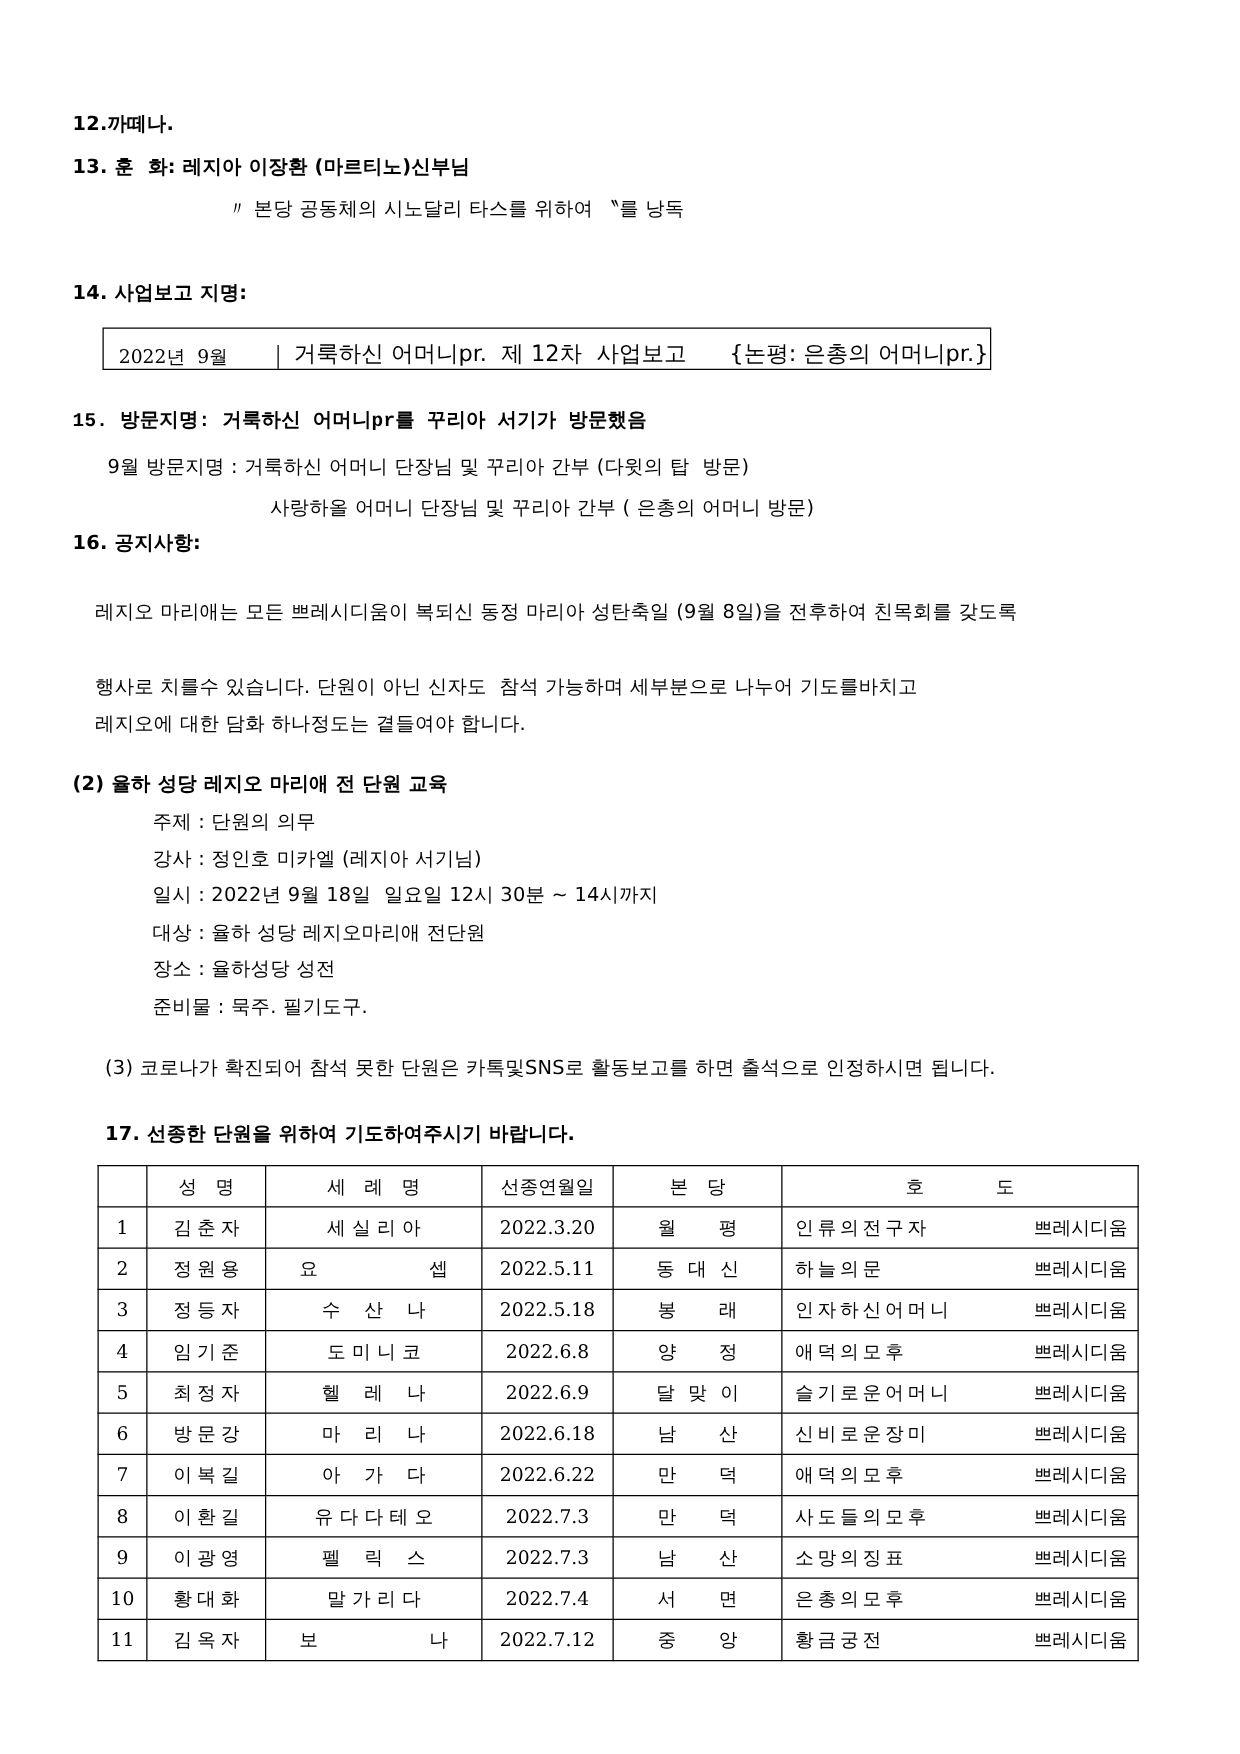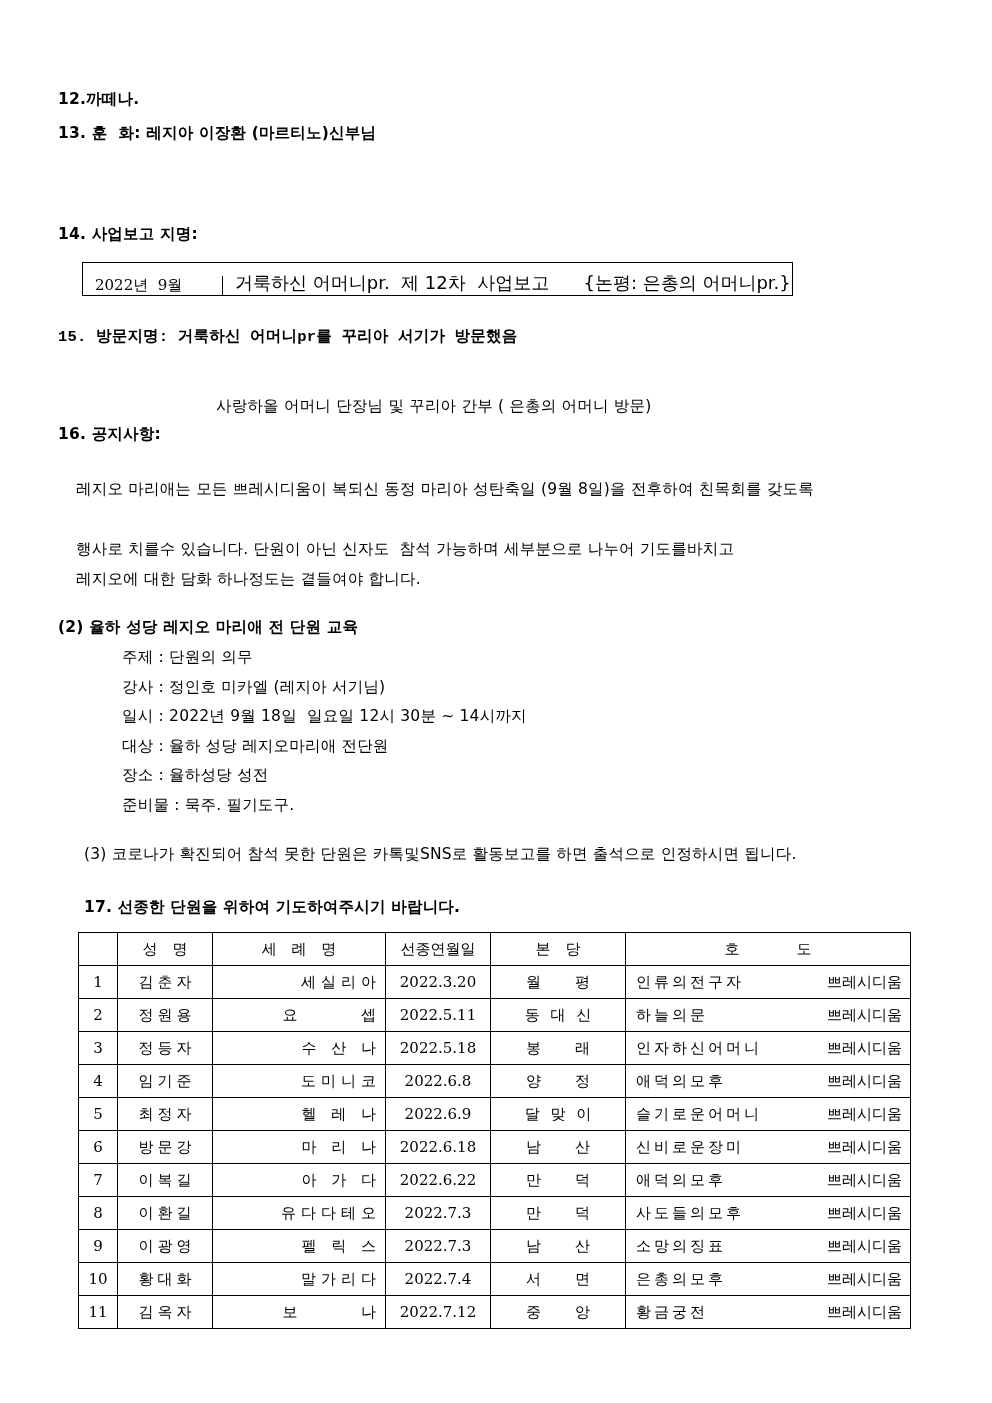--- a/index.html
+++ b/index.html
@@ -107,24 +107,25 @@
     white-space: pre;
   }
   .cell-name-inner {
     display: block;
     text-align: center;
     letter-spacing: 4px;
     text-indent: 4px;
   }
   .cell-bapt-inner {
     display: block;
-    text-align: right;
+    text-align: center;
     letter-spacing: 5px;
     text-indent: 5px;
     white-space: pre;
+    font-family: Liberation Mono, monospace;
   }
   .cell-date-inner {
     display: block;
     text-align: center;
     font-family: "DejaVu Serif", "Liberation Serif", serif;
     font-size: 15px;
     letter-spacing: 0px;
   }
   .cell-par-inner {
     display: block;
@@ -152,29 +153,31 @@
   }
 </style>
 </head>
 <body>
 
 <div class="page">
 
   <div class="line bold" style="left:58px; top:92px;">12.까떼나.</div>
 
   <div class="line bold" style="left:58px; top:126px;">13. 훈  화: 레지아 이장환 (마르티노)신부님</div>
+  <div class="line" style="left:182px; top:160px;">〃 본당 공동체의 시노달리 타스를 위하여 〝를 낭독</div>
 
   <div class="line bold" style="left:58px; top:227px;">14. 사업보고 지명:</div>
 
   <div class="report-box">
     <div class="cell-period serif">2022년  9월</div>
     <div class="cell-body">거룩하신 어머니pr.  제 12차  사업보고      {논평: 은총의 어머니pr.}</div>
   </div>
 
   <div class="line bold" style="left:58px; top:330px;font-family:Liberation Mono, monospace;">15. 방문지명: 거룩하신 어머니pr를 꾸리아 서기가 방문했음</div>
+  <div class="line" style="left:86px; top:366px;">9월 방문지명 : 거룩하신 어머니 단장님 및 꾸리아 간부 (다윗의 탑  방문)</div>
   <div class="line" style="left:216px; top:399px;">사랑하올 어머니 단장님 및 꾸리아 간부 ( 은총의 어머니 방문)</div>
 
   <div class="line bold" style="left:58px; top:427px;">16. 공지사항:</div>
 
   <div class="line" style="left:76px; top:482px;">레지오 마리애는 모든 쁘레시디움이 복되신 동정 마리아 성탄축일 (9월 8일)을 전후하여 친목회를 갖도록</div>
   <div class="line" style="left:76px; top:542px;">행사로 치를수 있습니다. 단원이 아닌 신자도  참석 가능하며 세부분으로 나누어 기도를바치고</div>
   <div class="line" style="left:76px; top:572px;">레지오에 대한 담화 하나정도는 곁들여야 합니다.</div>
 
   <div class="line bold" style="left:58px; top:620px;">(2) 율하 성당 레지오 마리애 전 단원 교육</div>
 

